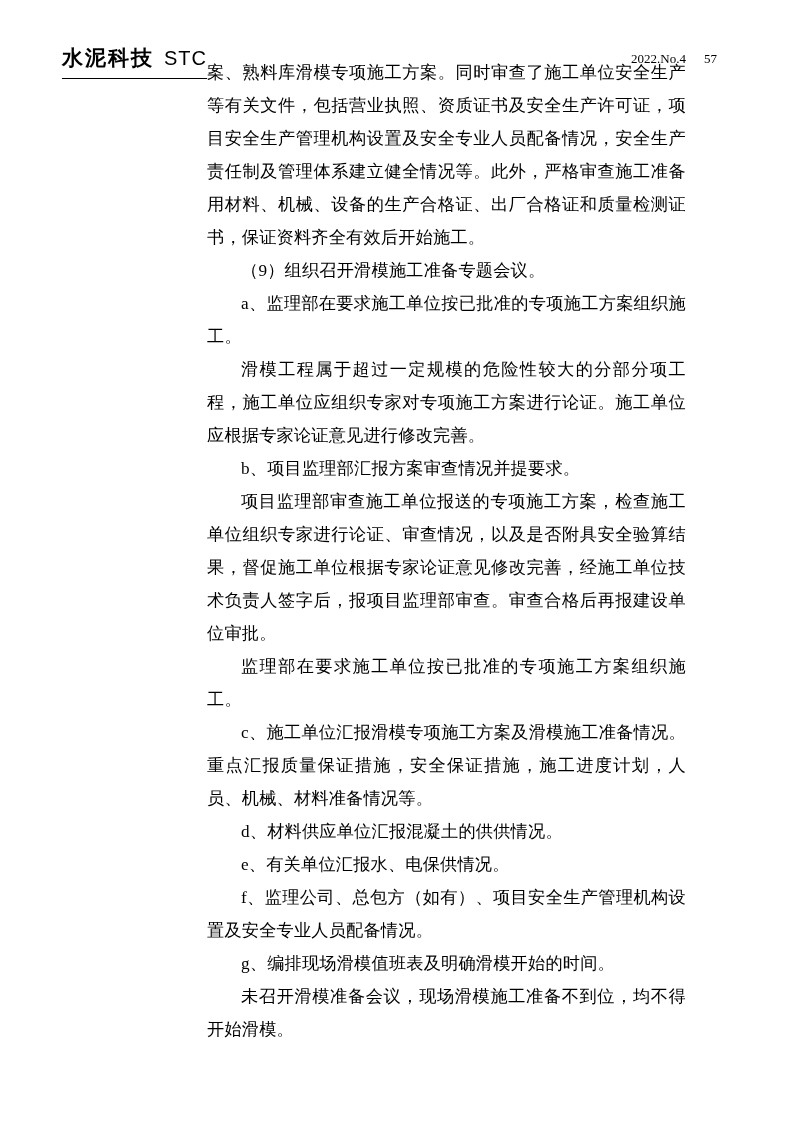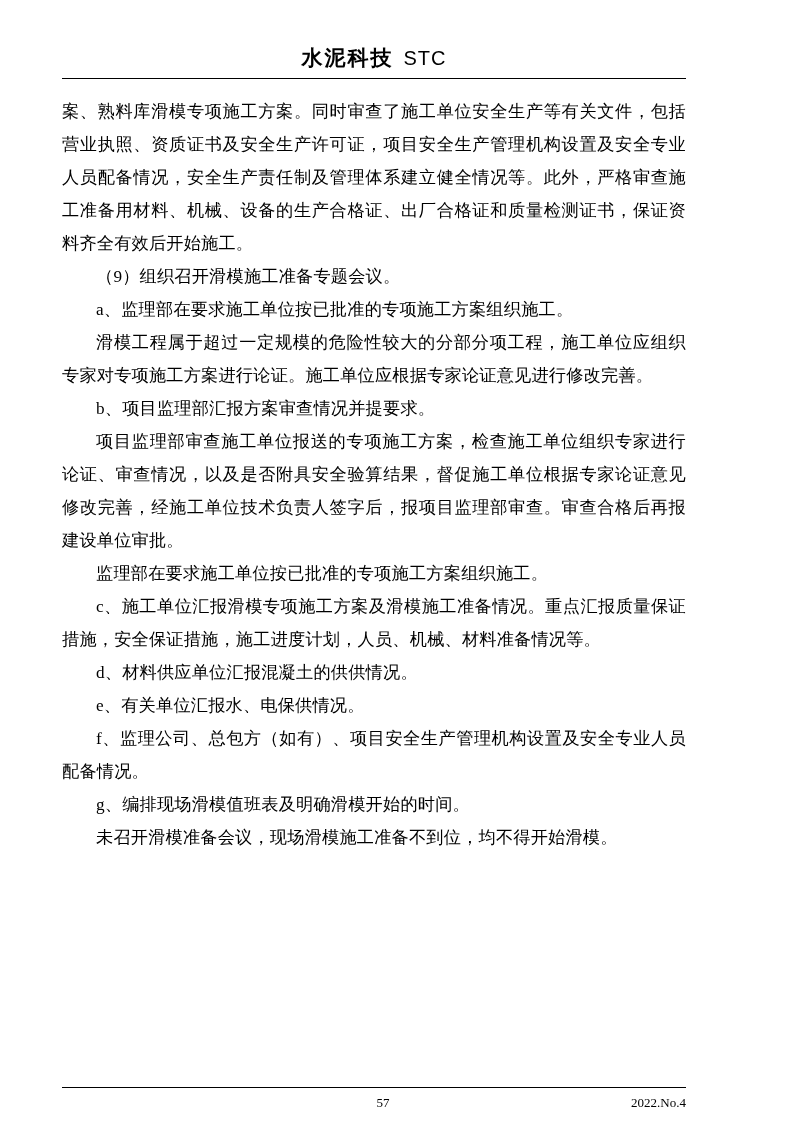--- a/index.html
+++ b/index.html
@@ -16,21 +16,21 @@
     overflow: hidden;
   }
   .page {
     position: absolute;
     left: 0; top: 0;
     width: 748px;
     height: 1122px;
     box-sizing: border-box;
     padding: 44px 62px 0 62px;
     display: flex;
-    flex-direction: column;
+    flex-direction: row;
   }
   
   .header {
     text-align: center;
     padding-bottom: 4px;
   }
   .header-title {
     font-size: 21px;
     font-weight: bold;
     letter-spacing: 1px;

